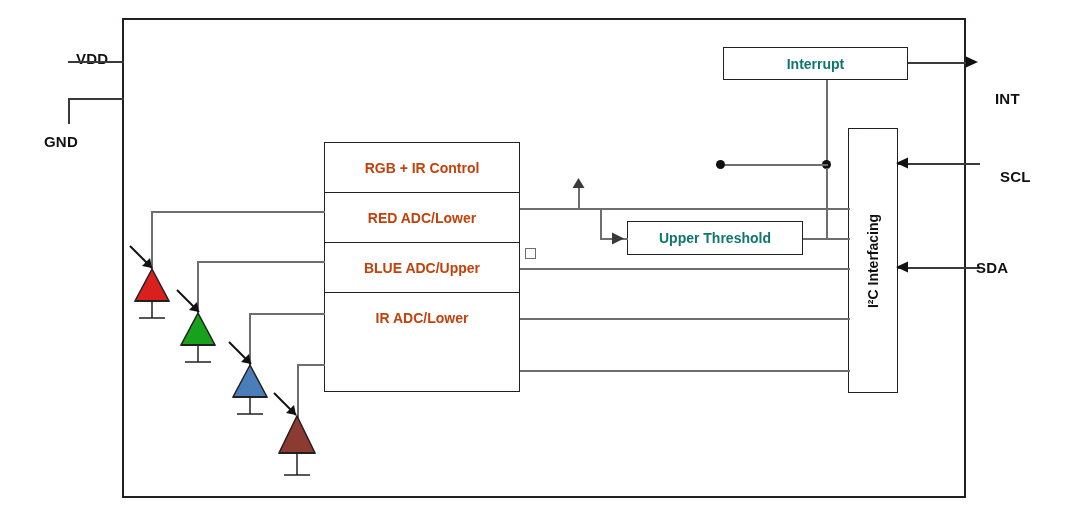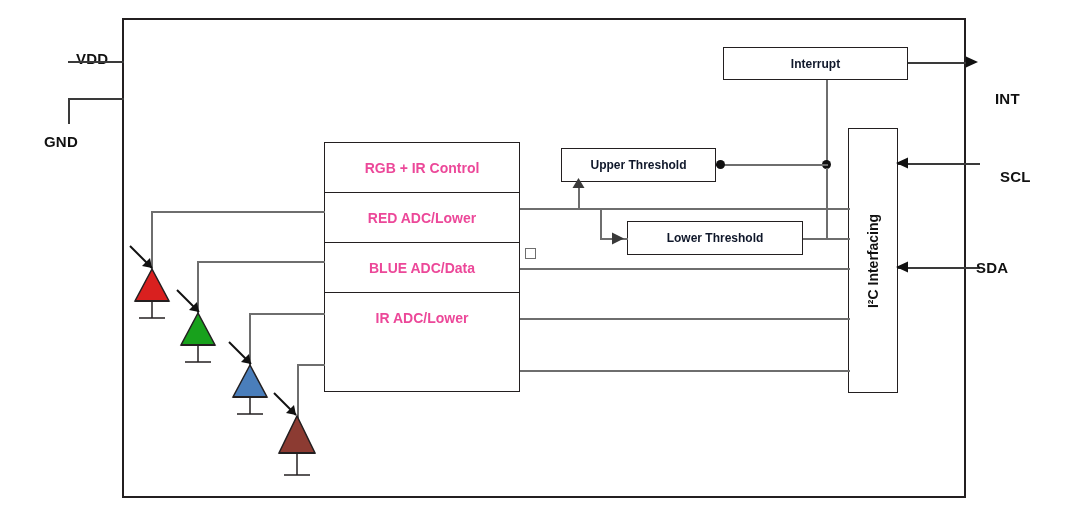--- a/index.html
+++ b/index.html
@@ -35,40 +35,40 @@
   }
 
   
   .block {
     border: 1.5px solid #231f20;
     background: #ffffff;
     display: flex;
     align-items: center;
     justify-content: center;
     text-align: center;
-    font-size: 12px;
-    font-weight: bold;
-    color: #0f172a;
+    font-size: 14px;
+    font-weight: bold;
+    color: #0f766e;
     box-sizing: border-box;
     white-space: nowrap;
   }
   .stack {
     border: 1.5px solid #231f20;
     background: #ffffff;
     box-sizing: border-box;
   }
   .stack-row {
     border-bottom: 1.5px solid #231f20;
     box-sizing: border-box;
     display: flex;
     align-items: center;
     justify-content: center;
     font-size: 14px;
     font-weight: bold;
-    color: #ec4899;
+    color: #c2410c;
     white-space: nowrap;
   }
   .stack-row:last-child { border-bottom: none; }
 
   .vert-block {
     border: 1.5px solid #231f20;
     background: #ffffff;
     box-sizing: border-box;
   }
   .vert-text {
@@ -121,29 +121,28 @@
   <div class="abs pin-label" style="left:28px; top:50px;margin-left:48px;">VDD</div>
   <div class="abs wire-h dark" style="left:68px; top:61px; width:56px; height:2px;"></div>
 
   <div class="abs wire-h dark" style="left:68px; top:98px; width:56px; height:2px;"></div>
   <div class="abs wire-v dark" style="left:68px; top:98px; height:26px; width:2px;"></div>
   <div class="abs pin-label" style="left:44px; top:133px;">GND</div>
 
   <div class="abs stack" style="left:324px; top:142px; width:196px; height:250px;">
     <div class="stack-row" style="height:50px;">RGB + IR Control</div>
     <div class="stack-row" style="height:50px;">RED ADC/Lower</div>
-    <div class="stack-row" style="height:50px;">BLUE ADC/Data</div>
+    <div class="stack-row" style="height:50px;">BLUE ADC/Upper</div>
     <div class="stack-row" style="height:50px;">IR ADC/Lower</div>
   </div>
 
   <div class="abs block" style="left:723px; top:47px; width:185px; height:33px;">Interrupt</div>
 
-  <div class="abs block" style="left:561px; top:148px; width:155px; height:34px;">Upper Threshold</div>
-
-  <div class="abs block" style="left:627px; top:221px; width:176px; height:34px;">Lower Threshold</div>
+
+  <div class="abs block" style="left:627px; top:221px; width:176px; height:34px;">Upper Threshold</div>
 
   <div class="abs vert-block" style="left:848px; top:128px; width:50px; height:265px;">
     <span class="vert-text">I²C Interfacing</span>
   </div>
 
   <div class="abs wire-h dark" style="left:908px; top:62px; width:61px; height:2px;"></div>
   <svg class="abs" style="left:966px; top:55px;" width="16" height="16">
     <polygon points="0,1.5 12,7 0,12.5" fill="#111111"></polygon>
   </svg>
   <div class="abs pin-label" style="left:995px; top:54px;margin-top:36px;">INT</div>

